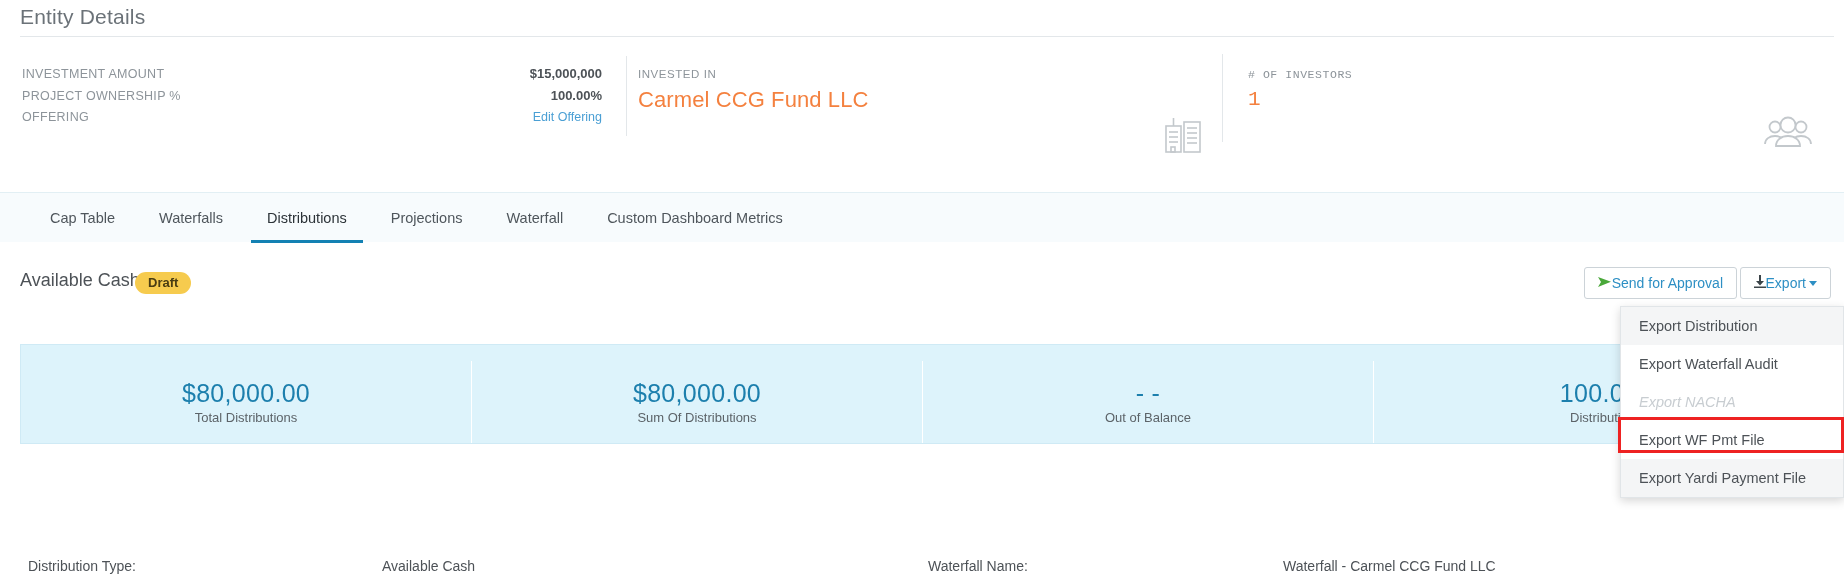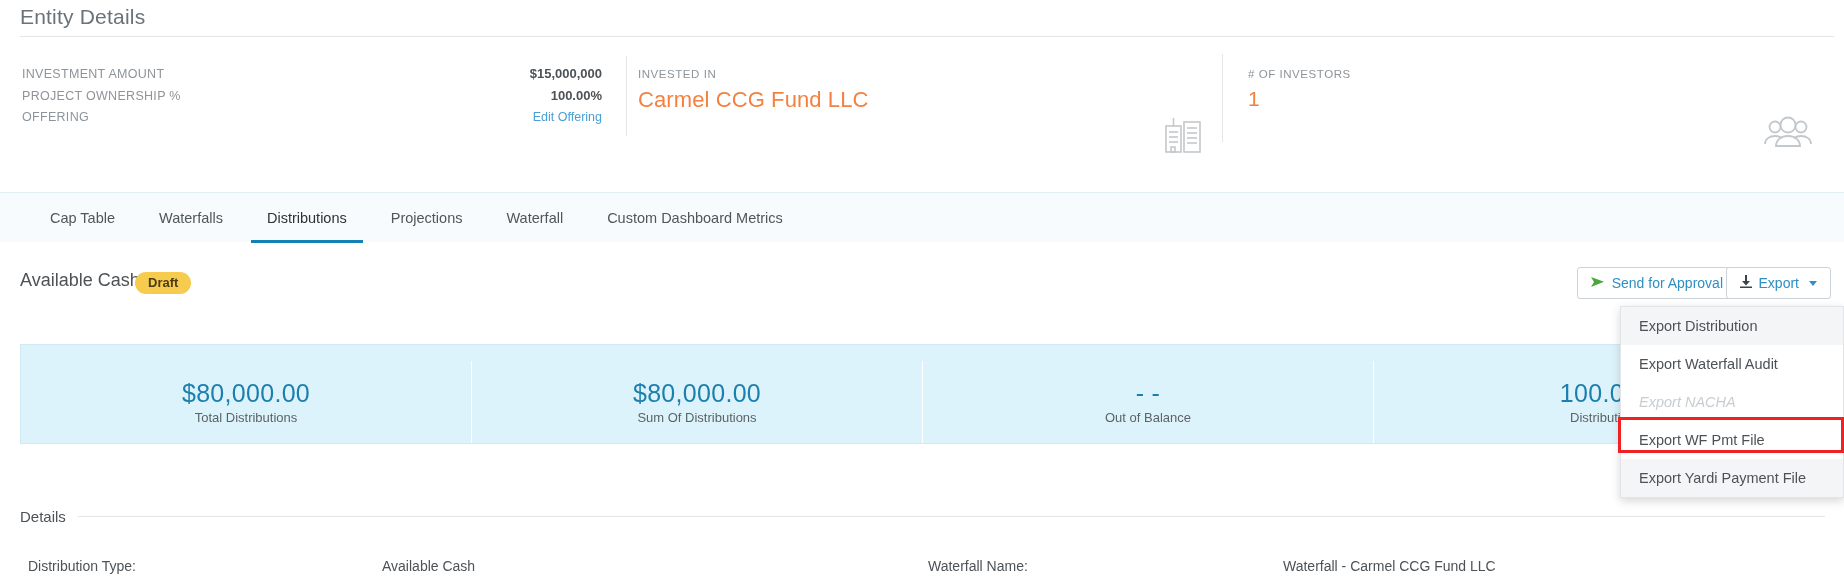--- a/index.html
+++ b/index.html
@@ -50,21 +50,21 @@
   .mini-label {
     font-size: 11.5px; letter-spacing: .55px; color: #8d949a;
     text-transform: uppercase; margin-bottom: 7px;
   }
   .entity-name {
     font-size: 22px; color: #f4813f; font-weight: 400; letter-spacing: .1px;
     cursor: pointer;
   }
 
   .bldg-icon { position: absolute; left: 1162px; top: 68px; }
-  .sum-col-c { position: absolute; left: 1248px; top: 22px; }
+  .sum-col-c { position: absolute; left: 1248px; top: 22px; font-family: Liberation Mono, monospace; }
   .investor-count { font-size: 21px; color: #f4813f; font-weight: 400; }
   .people-icon { position: absolute; left: 1762px; top: 70px; }
 
   
   .tabs {
     position: absolute; left: 0; top: 192px; width: 1844px; height: 50px;
     background: #f7fbfd; border-top: 1px solid #e2eff4;
     display: flex; align-items: center; padding-left: 28px;
   }
   .tab {
@@ -87,21 +87,21 @@
     font-size: 18px; color: #4d5257; font-weight: 400;
   }
   .draft-badge {
     position: absolute; left: 135px; top: 10px;
     background: #f6cb4e; color: #4a3d12; border-radius: 12px;
     padding: 3px 13px 4px; font-size: 13px; font-weight: 600;
   }
   .btn {
     position: absolute; top: 5px; height: 32px;
     border: 1px solid #ccd3d8; background: #fff; border-radius: 3px;
-    display: flex; align-items: center; gap: 7px; padding: 0 13px;
+    display: flex; align-items: center; padding: 0 13px;
     font-size: 14px; color: #2d8fc4; cursor: pointer; justify-content: flex-end;
   }
   .btn-approval { right: 107px; }
   .btn-export   { right: 13px; }
   .caret {
     width: 0; height: 0; margin-left: 3px;
     border-left: 4px solid transparent; border-right: 4px solid transparent;
     border-top: 5px solid #2d8fc4;
   }
 
@@ -278,24 +278,20 @@
     <div class="card">
       <div class="card-value">- -</div>
       <div class="card-label">Out of Balance</div>
     </div>
     <div class="card">
       <div class="card-value">100.00</div>
       <div class="card-label">Distributin</div>
     </div>
   </div>
 
-  <div class="details-head">
-    <span class="details-title">Details</span>
-    <span class="details-line"></span>
-  </div>
   <div class="detail-row dt-label-1">Distribution Type:</div>
   <div class="detail-row dt-value-1">Available Cash</div>
   <div class="detail-row dt-label-2">Waterfall Name:</div>
   <div class="detail-row dt-value-2">Waterfall - Carmel CCG Fund LLC</div>
 
   <div class="dropdown">
     <div class="dd-item hover">Export Distribution</div>
     <div class="dd-item">Export Waterfall Audit</div>
     <div class="dd-item disabled">Export NACHA</div>
     <div class="dd-item">Export WF Pmt File</div>

